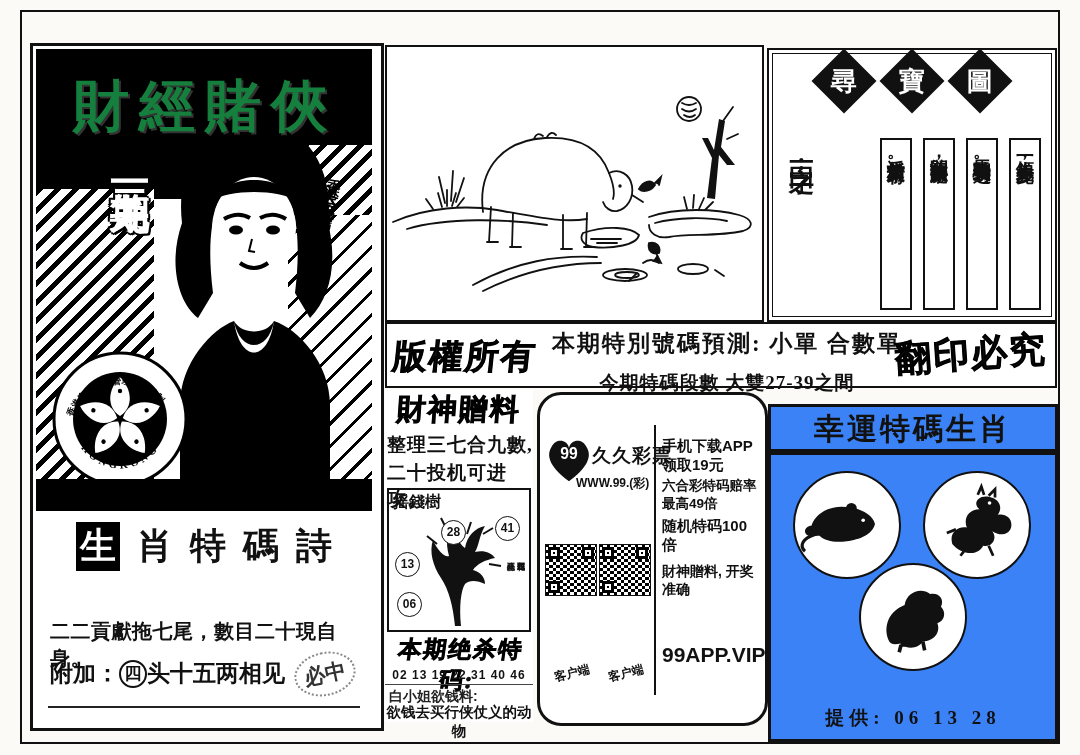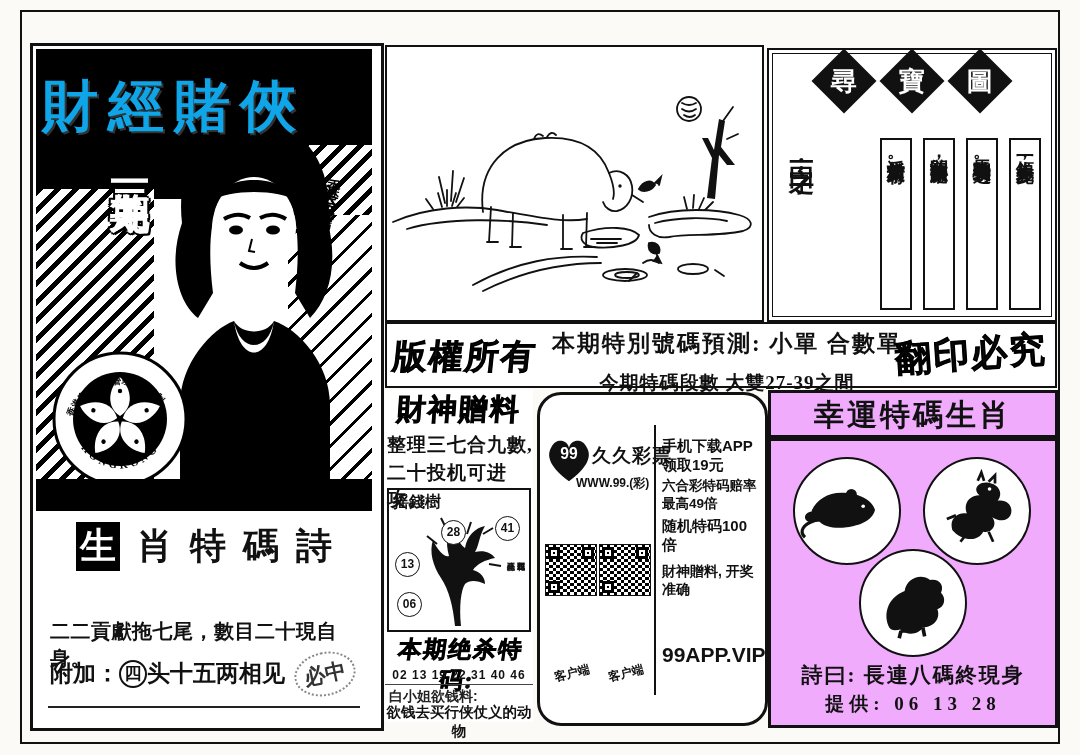--- a/index.html
+++ b/index.html
@@ -10,21 +10,21 @@
   .brush{font-weight:900;-webkit-text-stroke:.8px #000;letter-spacing:2px;}
 
   
   .left-panel{position:absolute;left:30px;top:43px;width:348px;height:682px;border:3px solid #111;background:#fff;}
   .collage{position:absolute;left:3px;top:3px;width:336px;height:462px;background:#000;overflow:hidden;}
   .stripe{background:repeating-linear-gradient(135deg,#000 0 5px,#fff 5px 13px);}
   .white-lower{position:absolute;left:0;top:150px;width:336px;height:312px;background:#fff;}
   .stripes-left{position:absolute;left:0;top:140px;width:118px;height:300px;}
   .stripes-topright{position:absolute;left:248px;top:96px;width:88px;height:70px;}
   .stripes-right{position:absolute;left:252px;top:166px;width:84px;height:286px;background:repeating-linear-gradient(135deg,#000 0 3px,#fff 3px 16px);}
-  .masthead-title{position:absolute;left:6px;top:20px;width:326px;text-align:left;color:#0ea5e9;
+  .masthead-title{position:absolute;left:6px;top:20px;width:326px;text-align:center;color:#15803d;
         font-size:56px;font-weight:900;letter-spacing:10px;text-shadow:2px 2px 0 #333;}
   .issue-no{position:absolute;left:70px;top:112px;font-size:40px;font-weight:900;color:#fff;line-height:1.18;
         text-shadow:-2px 0 #000,2px 0 #000,0 -2px #000,0 2px #000,-2px -2px #000,2px 2px #000;}
   .slogan{position:absolute;left:292px;top:118px;font-size:15px;font-weight:700;color:#000;
         transform:rotate(13deg);transform-origin:top center;letter-spacing:6px;}
   .woman{position:absolute;left:100px;top:52px;}
   .seal{position:absolute;left:14px;top:300px;}
   .collage-bar{position:absolute;left:0;top:430px;width:336px;height:32px;background:#000;}
 
   .poem-area{position:absolute;left:3px;top:468px;width:336px;height:205px;background:#fff;}
@@ -87,21 +87,21 @@
   .qr{position:absolute;width:50px;height:50px;background:
         repeating-linear-gradient(0deg,#000 0 3px,#fff 3px 6px),
         repeating-linear-gradient(90deg,#000 0 3px,#fff 3px 7px);
         background-blend-mode:difference;outline:1px solid #111;}
   .finder{position:absolute;width:12px;height:12px;border:3px solid #000;background:#fff;box-sizing:border-box;}
   .finder::after{content:"";position:absolute;left:2px;top:2px;width:2px;height:2px;background:#000;}
   .qr-label{position:absolute;font-size:12px;font-weight:900;transform:rotate(-14deg);}
   .app-line{position:absolute;left:122px;width:98px;font-weight:900;}
 
   
-  .zodiac{position:absolute;left:768px;top:390px;width:284px;height:332px;border:3.5px solid #111;background:#f0abfc;}
+  .zodiac{position:absolute;left:768px;top:404px;width:284px;height:332px;border:3.5px solid #111;background:#3b82f6;}
   .z-title{position:absolute;left:0;top:2px;width:100%;text-align:center;font-size:30px;font-weight:900;letter-spacing:3px;}
   .z-bar{position:absolute;left:0;top:42px;width:100%;height:6px;background:#111;}
   .z-circle{position:absolute;width:104px;height:104px;border:2px solid #111;border-radius:50%;background:#fff;}
   .z-poem{position:absolute;left:0;top:268px;width:100%;text-align:center;font-size:21px;font-weight:900;letter-spacing:2px;}
   .z-supply{position:absolute;left:0;top:298px;width:100%;text-align:center;font-size:19px;font-weight:900;letter-spacing:5px;}
 </style>
 </head>
 <body>
 
 <div class="page">
@@ -329,22 +329,18 @@
       </svg>
     </div>
     <div class="z-circle" style="left:88px;top:156px">
       <svg width="100" height="100" viewBox="0 0 110 110">
         <path d="M30,82 C24,66 32,50 48,44 C50,30 66,24 76,32 C86,30 92,38 88,46 C94,52 92,62 84,64 C88,74 80,84 68,84 C64,92 50,94 44,86 C38,88 32,88 30,82 Z" fill="#111"></path>
         <path d="M56,62 C50,72 46,80 46,90" stroke="#111" stroke-width="6" fill="none"></path>
         <path d="M68,84 l2,10 M44,88 l-2,8" stroke="#111" stroke-width="4" fill="none"></path>
       </svg>
     </div>
 
-    <div class="z-poem">
-      <span>詩曰:</span>
-      <span>長連八碼終現身</span>
-    </div>
     <div class="z-supply">
       <span>提供:</span>
       <span>06 13 28</span>
     </div>
   </div>
 </div>
 
 </body></html>

